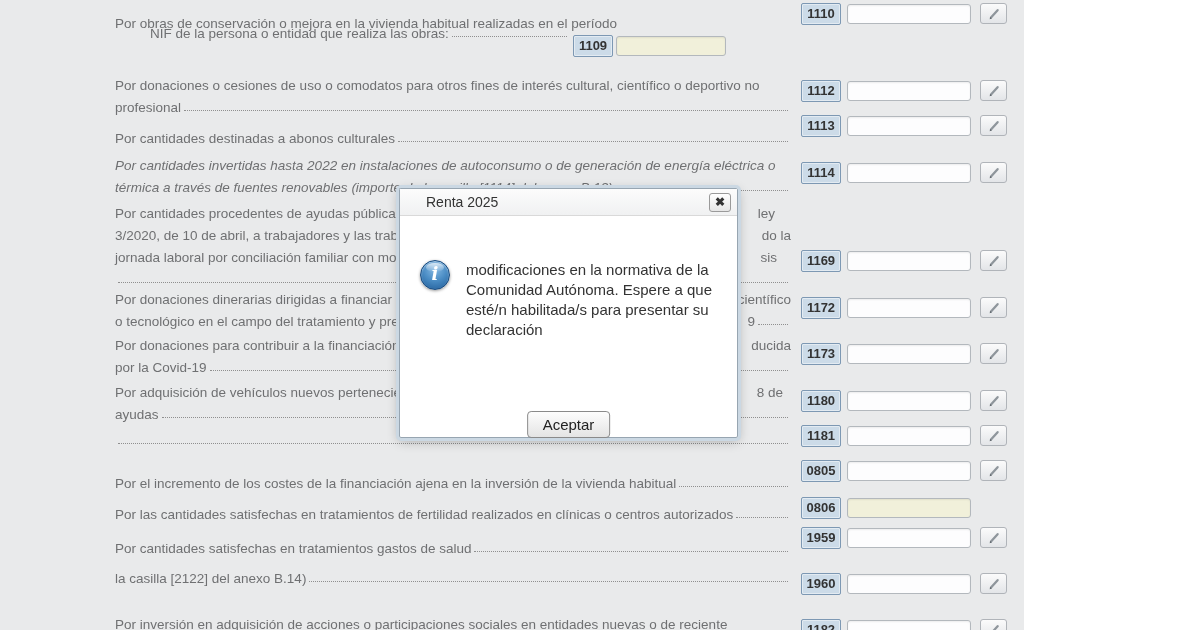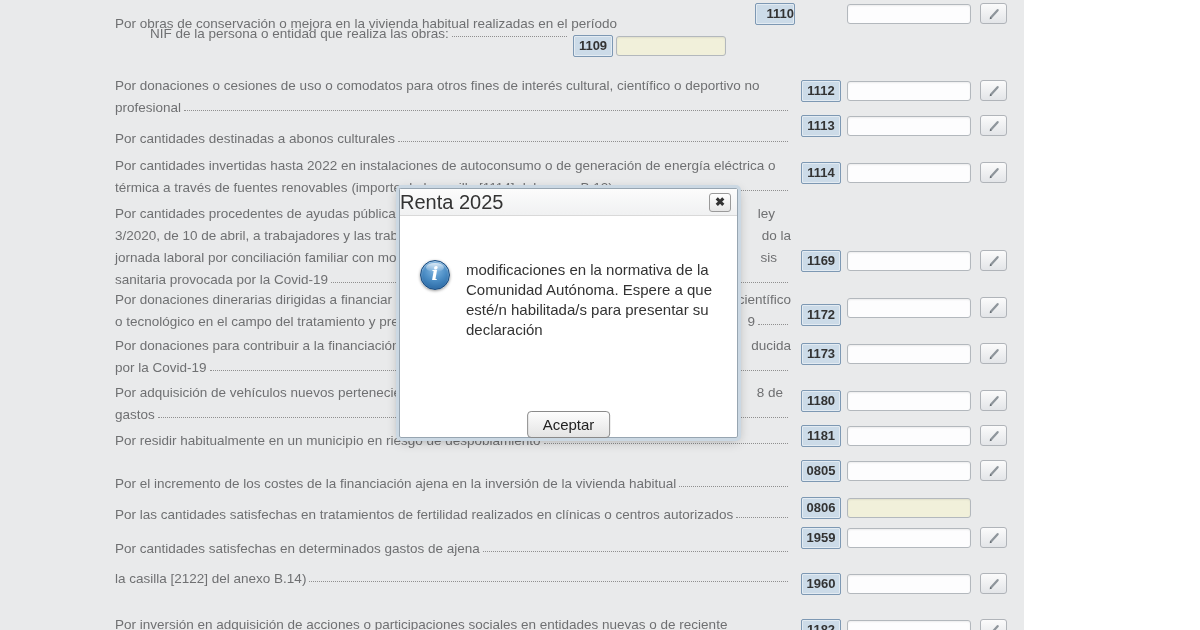--- a/index.html
+++ b/index.html
@@ -46,21 +46,21 @@
     position:absolute;left:399px;top:188px;width:337px;height:248px;
     background:#ffffff;border:1px solid var(--modal_border,#97a5b1);
     outline:3px solid var(--modal_frame,#cbd8e3);
     border-radius:2px;box-shadow:0 3px 12px rgba(0,0,0,.3);
     z-index:10;
   }
   .modal-titlebar{
     height:26px;background:linear-gradient(#fcfcfc,#f0f1f2);
     border-bottom:1px solid #d9d9d9;display:flex;align-items:center;cursor:move;
   }
-  .modal-title{font-size:20px;color:#333;padding-left:0;}
+  .modal-title{font-size:14px;color:#333;padding-left:26px;}
   .modal-close{
     margin-left:auto;margin-right:6px;width:22px;height:19px;padding:0;
     border:1px solid #9a9a9a;border-radius:3px;
     background:linear-gradient(#ffffff,#e6e6e6);
     font-size:12px;font-weight:bold;color:#333;line-height:17px;cursor:pointer;
     font-family:inherit;
   }
   .modal-body{position:relative;height:221px;}
   .info-icon{
     position:absolute;left:20px;top:44px;width:28px;height:28px;border-radius:50%;
@@ -90,21 +90,21 @@
 <body>
 
 <div id="app">
 
   <div id="rows">
       <div class="label" style="top: 9px; left: 115px; width: 676px;">
         <div class="line">
           <span class="start">Por obras de conservación o mejora en la vivienda habitual realizadas en el período</span>
         </div>
       </div>
-      <div class="casilla" style="top: 3px; left: 755px; text-align: right;">1110</div>
+      <div class="casilla" style="top: 3px; left: 801px;">1110</div>
       <input type="text" readonly="" class="amount" style="top: 4px; left: 847px; width: 114px;">
       <button class="pencil" style="top: 3px; left: 980px;">
     <svg width="14" height="14" viewBox="0 0 14 14">
       <path d="M4 10.6 L10.6 3.2" stroke="#8f969c" stroke-width="2.3" stroke-linecap="round" fill="none"></path>
       <path d="M2.6 12.2 L4.9 11.6 L3.3 10 Z" fill="#5f666c"></path>
     </svg>
   </button>
       <div class="label" style="top: 19px; left: 150px; width: 420px;">
         <div class="line">
           <span class="start">NIF de la persona o entidad que realiza las obras:</span>
@@ -137,21 +137,21 @@
         </div>
       </div>
       <div class="casilla" style="top: 115px; left: 801px;">1113</div>
       <input type="text" readonly="" class="amount" style="top: 116px; left: 847px; width: 114px;">
       <button class="pencil" style="top: 115px; left: 980px;">
     <svg width="14" height="14" viewBox="0 0 14 14">
       <path d="M4 10.6 L10.6 3.2" stroke="#8f969c" stroke-width="2.3" stroke-linecap="round" fill="none"></path>
       <path d="M2.6 12.2 L4.9 11.6 L3.3 10 Z" fill="#5f666c"></path>
     </svg>
   </button>
-      <div class="label" style="top: 151px; left: 115px; width: 676px;">
+      <div class="label" style="top: 151px; left: 115px; width: 676px; font-style: italic;">
         <div class="line">
           <span class="start">Por cantidades invertidas hasta 2022 en instalaciones de autoconsumo o de generación de energía eléctrica o</span>
         </div>
         <div class="line">
           <span class="start">térmica a través de fuentes renovables (importe de la casilla [1114] del anexo B.12)</span>
           <div class="fill leader"></div>
         </div>
       </div>
       <div class="casilla" style="top: 162px; left: 801px;">1114</div>
       <input type="text" readonly="" class="amount" style="top: 163px; left: 847px; width: 114px;">
@@ -173,21 +173,20 @@
           <div class="fill"></div>
           <span class="end">do la</span>
         </div>
         <div class="line">
           <span class="start">jornada laboral por conciliación familiar con motivo de la cri</span>
           <div class="fill"></div>
           <span class="end">sis</span>
           <div class="tail" style="width: 14px;"></div>
         </div>
         <div class="line">
-          <span class="start">sanitaria provocada por la Covid-19</span>
           <div class="fill leader"></div>
         </div>
       </div>
       <div class="casilla" style="top: 250px; left: 801px;">1169</div>
       <input type="text" readonly="" class="amount" style="top: 251px; left: 847px; width: 114px;">
       <button class="pencil" style="top: 250px; left: 980px;">
     <svg width="14" height="14" viewBox="0 0 14 14">
       <path d="M4 10.6 L10.6 3.2" stroke="#8f969c" stroke-width="2.3" stroke-linecap="round" fill="none"></path>
       <path d="M2.6 12.2 L4.9 11.6 L3.3 10 Z" fill="#5f666c"></path>
     </svg>
@@ -198,21 +197,21 @@
           <div class="fill"></div>
           <span class="end">científico</span>
         </div>
         <div class="line">
           <span class="start">o tecnológico en el campo del tratamiento y prevención</span>
           <div class="fill"></div>
           <span class="end">9</span>
           <div class="tail leader" style="width: 30px;"></div>
         </div>
       </div>
-      <div class="casilla" style="top: 304px; left: 801px;">1172</div>
+      <div class="casilla" style="top: 297px; left: 801px;">1172</div>
       <input type="text" readonly="" class="amount" style="top: 298px; left: 847px; width: 114px;">
       <button class="pencil" style="top: 297px; left: 980px;">
     <svg width="14" height="14" viewBox="0 0 14 14">
       <path d="M4 10.6 L10.6 3.2" stroke="#8f969c" stroke-width="2.3" stroke-linecap="round" fill="none"></path>
       <path d="M2.6 12.2 L4.9 11.6 L3.3 10 Z" fill="#5f666c"></path>
     </svg>
   </button>
       <div class="label" style="top: 331px; left: 115px; width: 676px;">
         <div class="line">
           <span class="start">Por donaciones para contribuir a la financiación</span>
@@ -233,35 +232,34 @@
     </svg>
   </button>
       <div class="label" style="top: 378px; left: 115px; width: 676px;">
         <div class="line">
           <span class="start">Por adquisición de vehículos nuevos pertenecientes</span>
           <div class="fill"></div>
           <span class="end">8 de</span>
           <div class="tail" style="width: 8px;"></div>
         </div>
         <div class="line">
-          <span class="start">gastos</span>
+          <span class="start">ayudas</span>
           <div class="fill leader"></div>
         </div>
       </div>
       <div class="casilla" style="top: 390px; left: 801px;">1180</div>
       <input type="text" readonly="" class="amount" style="top: 391px; left: 847px; width: 114px;">
       <button class="pencil" style="top: 390px; left: 980px;">
     <svg width="14" height="14" viewBox="0 0 14 14">
       <path d="M4 10.6 L10.6 3.2" stroke="#8f969c" stroke-width="2.3" stroke-linecap="round" fill="none"></path>
       <path d="M2.6 12.2 L4.9 11.6 L3.3 10 Z" fill="#5f666c"></path>
     </svg>
   </button>
       <div class="label" style="top: 426px; left: 115px; width: 676px;">
         <div class="line">
-          <span class="start">Por residir habitualmente en un municipio en riesgo de despoblamiento</span>
           <div class="fill leader"></div>
         </div>
       </div>
       <div class="casilla" style="top: 425px; left: 801px;">1181</div>
       <input type="text" readonly="" class="amount" style="top: 426px; left: 847px; width: 114px;">
       <button class="pencil" style="top: 425px; left: 980px;">
     <svg width="14" height="14" viewBox="0 0 14 14">
       <path d="M4 10.6 L10.6 3.2" stroke="#8f969c" stroke-width="2.3" stroke-linecap="round" fill="none"></path>
       <path d="M2.6 12.2 L4.9 11.6 L3.3 10 Z" fill="#5f666c"></path>
     </svg>
@@ -283,21 +281,21 @@
       <div class="label" style="top: 500px; left: 115px; width: 676px;">
         <div class="line">
           <span class="start">Por las cantidades satisfechas en tratamientos de fertilidad realizados en clínicas o centros autorizados</span>
           <div class="fill leader"></div>
         </div>
       </div>
       <div class="casilla" style="top: 497px; left: 801px;">0806</div>
       <input type="text" readonly="" class="amount beige" style="top: 498px; left: 847px; width: 114px;">
       <div class="label" style="top: 534px; left: 115px; width: 676px;">
         <div class="line">
-          <span class="start">Por cantidades satisfechas en determinados gastos de ajena</span>
+          <span class="start">Por cantidades satisfechas en tratamientos gastos de salud</span>
           <div class="fill leader"></div>
         </div>
       </div>
       <div class="casilla" style="top: 527px; left: 801px;">1959</div>
       <input type="text" readonly="" class="amount" style="top: 528px; left: 847px; width: 114px;">
       <button class="pencil" style="top: 527px; left: 980px;">
     <svg width="14" height="14" viewBox="0 0 14 14">
       <path d="M4 10.6 L10.6 3.2" stroke="#8f969c" stroke-width="2.3" stroke-linecap="round" fill="none"></path>
       <path d="M2.6 12.2 L4.9 11.6 L3.3 10 Z" fill="#5f666c"></path>
     </svg>

